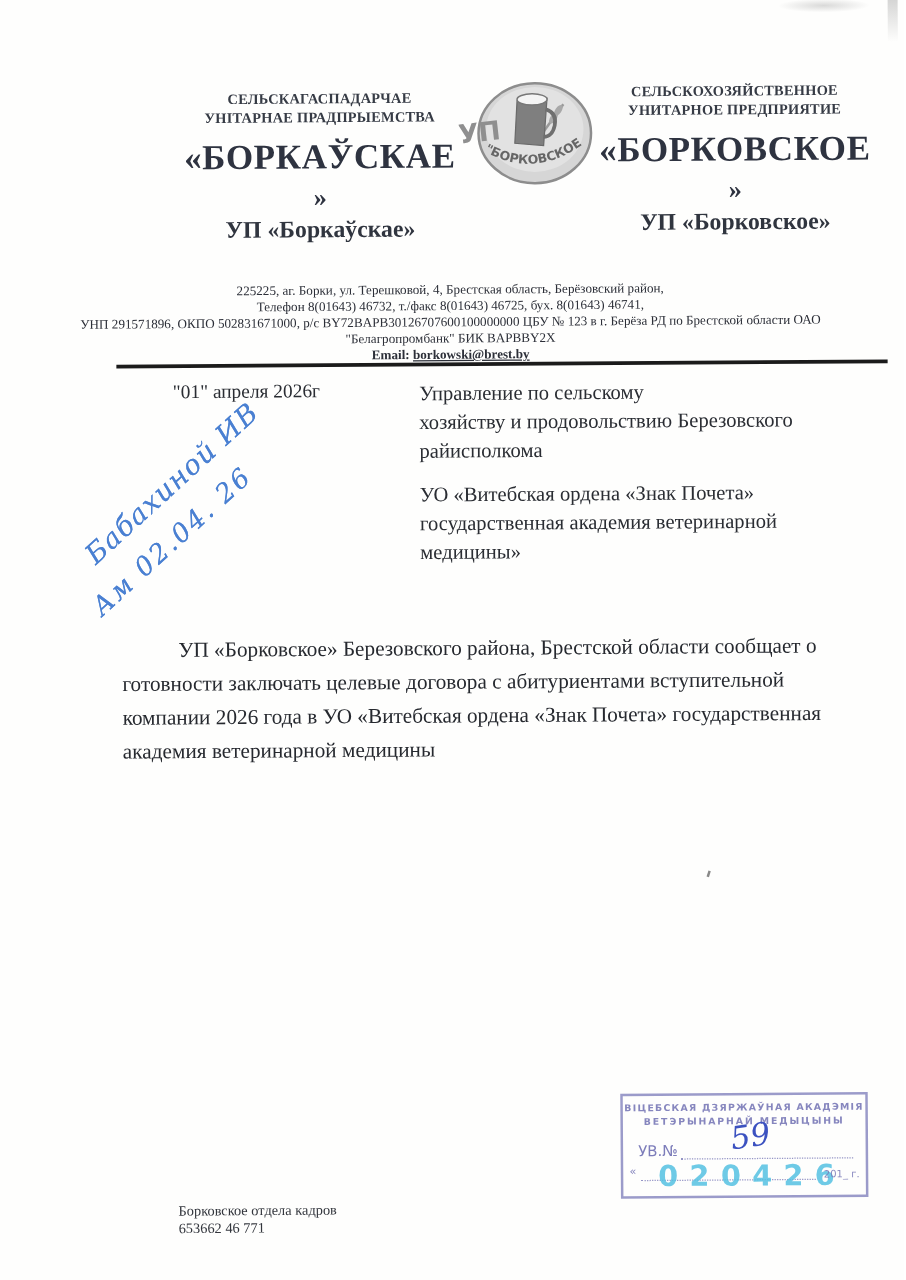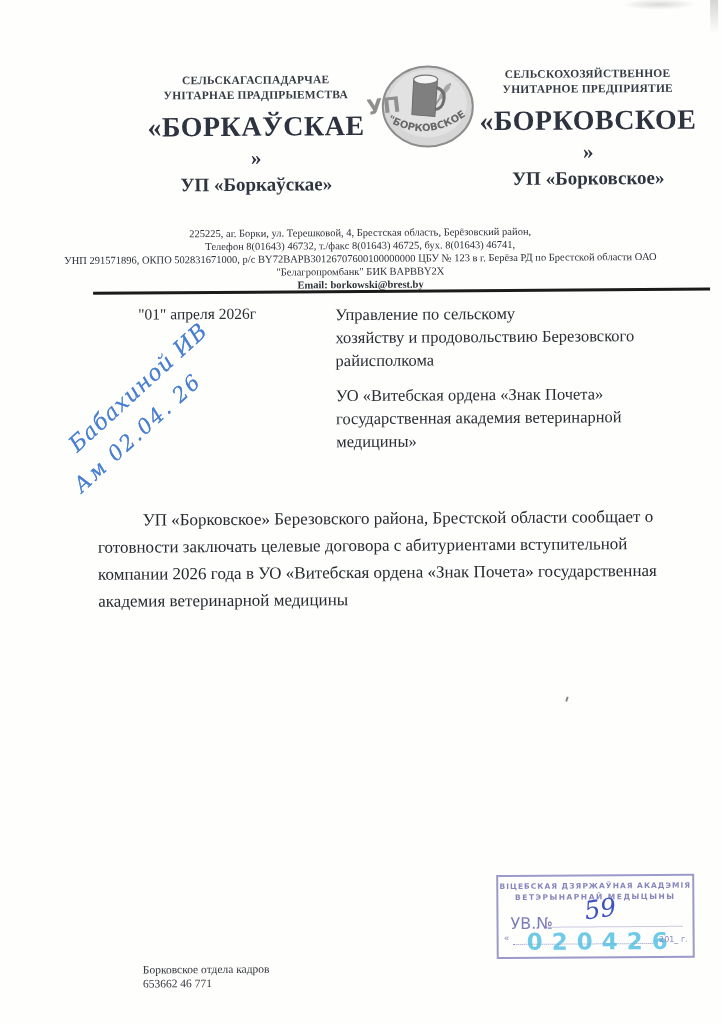--- a/index.html
+++ b/index.html
@@ -26,21 +26,21 @@
   .org-name-big{font-weight:bold;font-size:28px;line-height:32px;margin-top:8px;color:#2e3340;letter-spacing:.5px;}
   .org-quote{font-weight:bold;font-size:21px;line-height:22px;margin-top:4px;color:#2e3340;}
   .org-short{font-weight:bold;font-size:19px;line-height:22px;margin-top:5px;color:#30353f;}
 
   .logo{position:absolute;left:370px;top:64px;width:108px;height:90px;}
 
   
   .contacts{position:absolute;left:0;top:226px;width:725px;text-align:center;
     font-size:10.5px;line-height:13px;color:#2c2f38;}
   .contacts .email-line{font-weight:bold;}
-  .contacts .email{}
+  .contacts .email{text-decoration:underline;}
 
   .rule{position:absolute;left:95px;top:290px;width:617px;height:3px;background:#1b1b1b;}
 
   
   .dateline{position:absolute;left:140px;top:304px;font-size:15.5px;color:#2a2d33;}
   .recipients{position:absolute;left:337px;top:303px;width:330px;font-size:16.5px;line-height:23px;color:#2a2d33;}
   .recipient-block2{margin-top:12px;}
 
   
   .handwriting{position:absolute;left:60px;top:352px;width:250px;height:140px;
@@ -55,21 +55,21 @@
   .body-text .first{text-indent:45px;}
 
   
   .stamp{position:absolute;left:494px;top:876px;width:198px;height:84px;
     border:2px solid rgba(122,122,184,0.75);box-sizing:border-box;
     font-family:"DejaVu Sans",sans-serif;}
   .stamp-line1{position:absolute;left:0;top:5px;width:100%;text-align:center;
     font-size:7.5px;font-weight:bold;letter-spacing:1px;color:rgba(128,128,186,0.95);}
   .stamp-line2{position:absolute;left:0;top:16px;width:100%;text-align:center;
     font-size:7.5px;font-weight:bold;letter-spacing:1.5px;color:rgba(128,128,186,0.95);}
-  .stamp-reg-label{position:absolute;left:12px;top:37px;font-size:16px;color:rgba(118,118,182,0.95);}
+  .stamp-reg-label{position:absolute;left:12px;top:37px;font-size:12px;color:rgba(118,118,182,0.95);}
   .stamp-reg-line{position:absolute;left:46px;top:50px;width:138px;border-bottom:1px dotted rgba(122,122,184,0.8);}
   .stamp-reg-number{position:absolute;left:86px;top:18px;
     font-family:"DejaVu Serif",serif;font-style:italic;font-size:25px;color:#3c52c0;transform:rotate(-8deg);}
   .stamp-date-prefix{position:absolute;left:5px;top:56px;font-size:9px;color:rgba(122,122,184,0.9);}
   .stamp-date-line{position:absolute;left:14px;top:67px;width:140px;border-bottom:1px dotted rgba(122,122,184,0.8);}
   .stamp-date-suffix{position:absolute;right:5px;top:59px;font-size:8px;color:rgba(122,122,184,0.9);text-align:right;}
   .stamp-date-digits{position:absolute;left:28px;top:52px;
     font-size:23px;font-weight:bold;letter-spacing:9px;color:rgba(85,193,226,0.85);}
 
   

